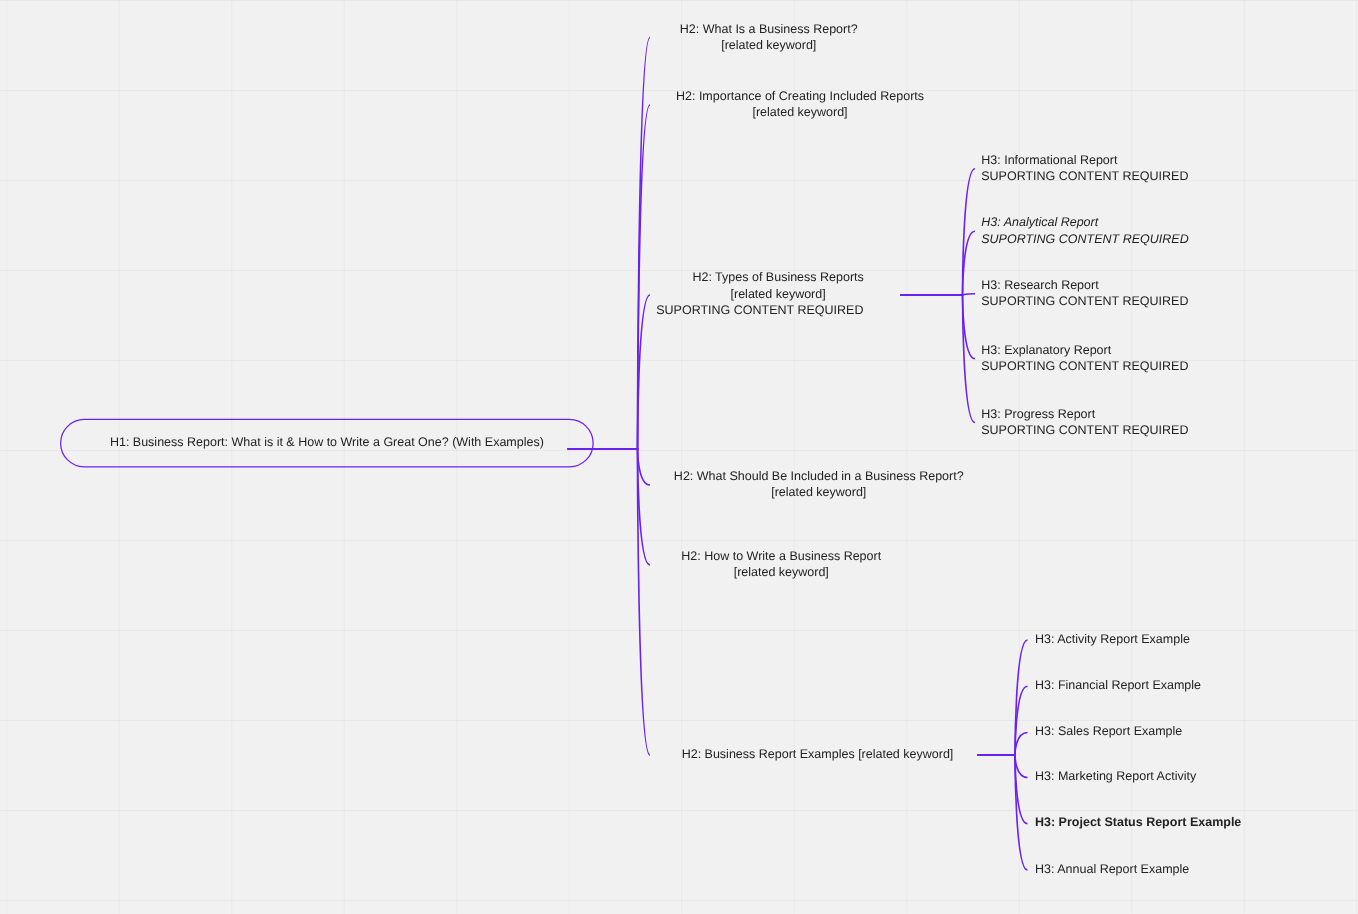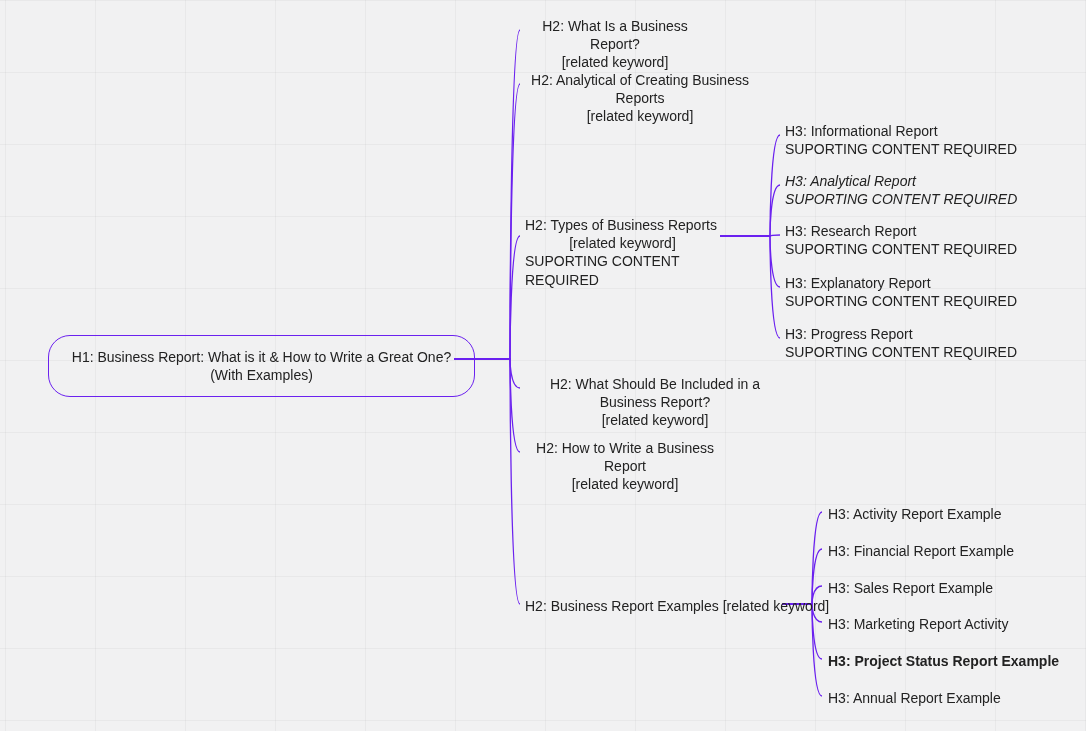--- a/index.html
+++ b/index.html
@@ -23,21 +23,21 @@
   }
   svg.connectors {
     position: absolute;
     inset: 0;
     width: 1086px;
     height: 731px;
     pointer-events: none;
   }
   .node {
     position: absolute;
-    font-size: 14px;
+    font-size: 10px;
     line-height: 1.3;
     color: #222;
     text-align: center;
     white-space: nowrap;
   }
   .node.multi { white-space: normal; }
   .node .line { display: block; }
   .root {
     border: 1.5px solid #6b21ef;
     border-radius: 22px;
@@ -78,26 +78,26 @@
 <div class="node root multi" style="left:48px; top:335px; width:427px;">
   <span class="line">H1: Business Report: What is it &amp; How to Write a Great One? (With Examples)</span>
 </div>
 
 <div class="node multi" style="left:525px; top:17px; width:180px;">
   <span class="line">H2: What Is a Business Report?</span>
   <span class="line">[related keyword]</span>
 </div>
 
 <div class="node multi" style="left:525px; top:71px; width:230px;">
-  <span class="line">H2: Analytical of Creating Business Reports</span>
+  <span class="line">H2: Importance of Creating Included Reports</span>
   <span class="line">[related keyword]</span>
 </div>
 
 <div class="node multi" style="left:525px; top:216px; width:195px;">
-  <span class="line" style="text-align:left;">H2: Types of Business Reports</span>
+  <span class="line" style="text-align:center;">H2: Types of Business Reports</span>
   <span class="line" style="text-align:center;">[related keyword]</span>
   <span class="line" style="text-align:left;">SUPORTING CONTENT REQUIRED</span>
 </div>
 
 <div class="node multi" style="left:525px; top:375px; width:260px;">
   <span class="line">H2: What Should Be Included in a Business Report?</span>
   <span class="line">[related keyword]</span>
 </div>
 
 <div class="node multi" style="left:525px; top:439px; width:200px;">

